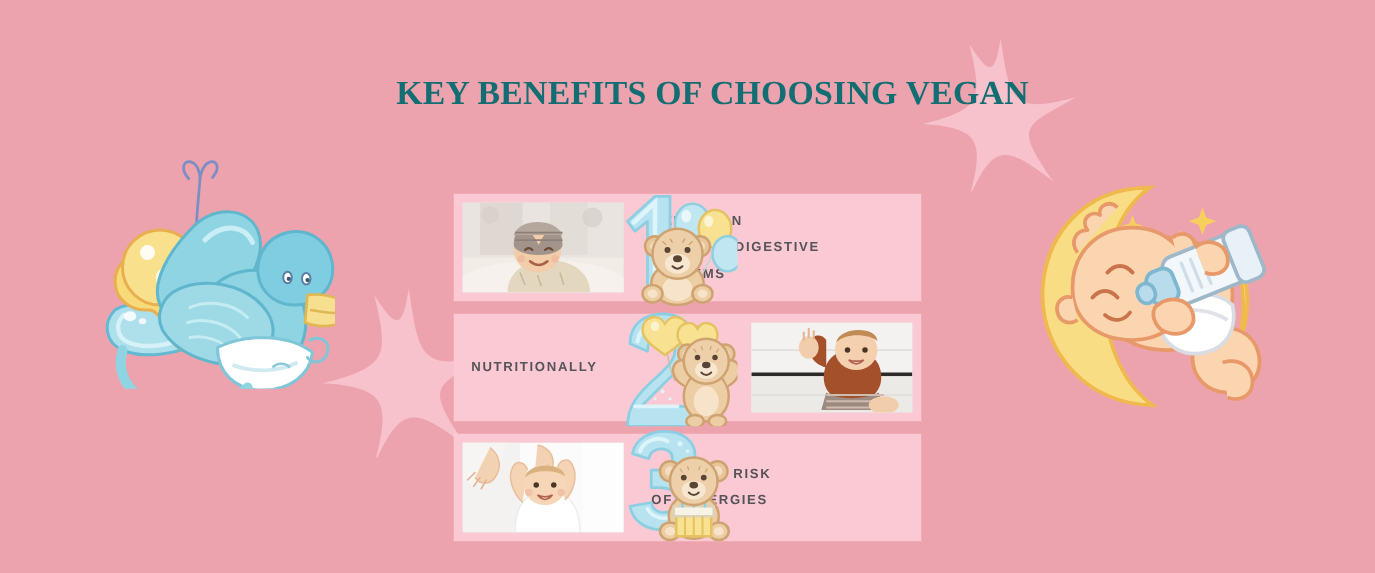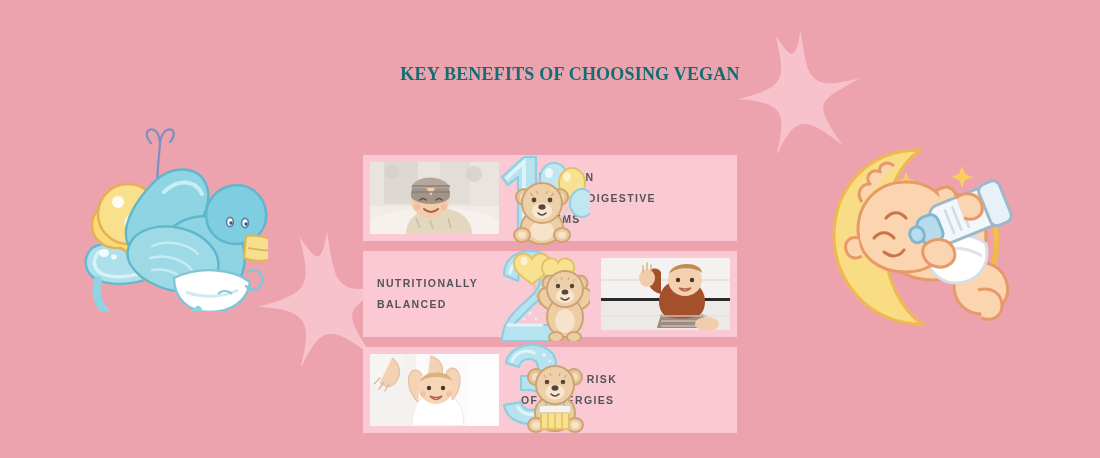--- a/index.html
+++ b/index.html
@@ -16,21 +16,21 @@
 
   
   .title{
     position:absolute;
     left:0; right:0;
     top:58px;
     text-align:center;
     color:#136e73;
     font-family:"Liberation Serif", serif;
     font-weight:bold;
-    font-size:18px;
+    font-size:27px;
     letter-spacing:.2px;
     line-height:33px;
     z-index:6;
     margin-left:40px;
   }
   .title .ln{ display:block; white-space:nowrap; }
 
   
   .rows{ position:absolute; left:0; top:155px; width:1100px; z-index:5; }
   .row{
@@ -312,21 +312,20 @@
           <path d="M68 16 c2 -12 32 -14 33 -1 c-6 -6 -26 -7 -33 1 Z" fill="#c08b55"></path>
           <circle cx="77" cy="22" r="2.2" fill="#4a3626"></circle>
           <circle cx="91" cy="22" r="2.2" fill="#4a3626"></circle>
           <path d="M78 30 q6 6 12 0 q-6 2 -12 0 Z" fill="#ffffff" stroke="#b3614a" stroke-width="1.4"></path>
 
           <ellipse cx="106" cy="66" rx="12" ry="7" fill="#f2cdab"></ellipse>
         </svg>
       </div>
       <div class="txt left" style="color: rgb(85, 85, 89);">
         <span class="l">NUTRITIONALLY</span>
-        <span class="l">BALANCED</span>
       </div>
 
       <svg class="badge b2" width="96" height="94" viewBox="0 0 96 94">
         <path d="M10 28 c0 -16 12 -24 26 -24 c15 0 25 9 25 22 c0 14 -12 22 -24 34 l-18 18 h44 v16 H8
                  c0 -16 8 -26 24 -40 c10 -9 14 -14 14 -22 c0 -7 -5 -11 -11 -11 c-7 0 -11 5 -11 13 Z" fill="#b6e3ef" stroke="#8ccfe2" stroke-width="2.2" stroke-linejoin="round"></path>
         <path d="M16 26 c2 -12 14 -16 22 -12" fill="none" stroke="#ddf4fa" stroke-width="3.4" stroke-linecap="round"></path>
         <path d="M14 78 h34" fill="none" stroke="#ddf4fa" stroke-width="3" stroke-linecap="round"></path>
 
         <g fill="#ddf4fa">
           <circle cx="36" cy="66" r="1.6"></circle>

